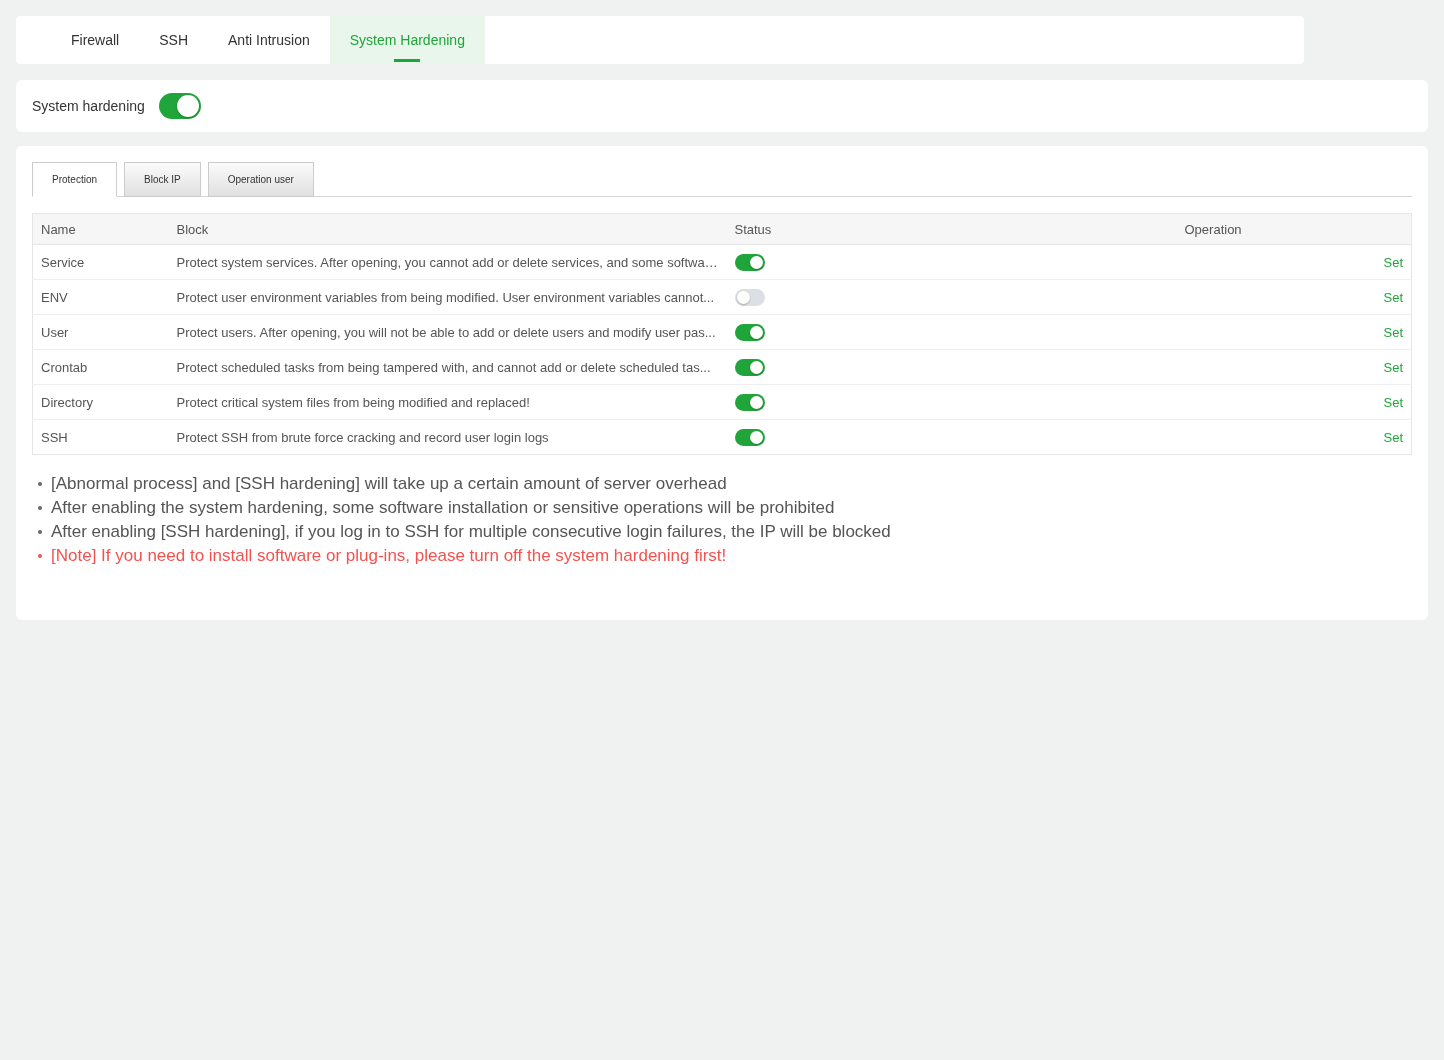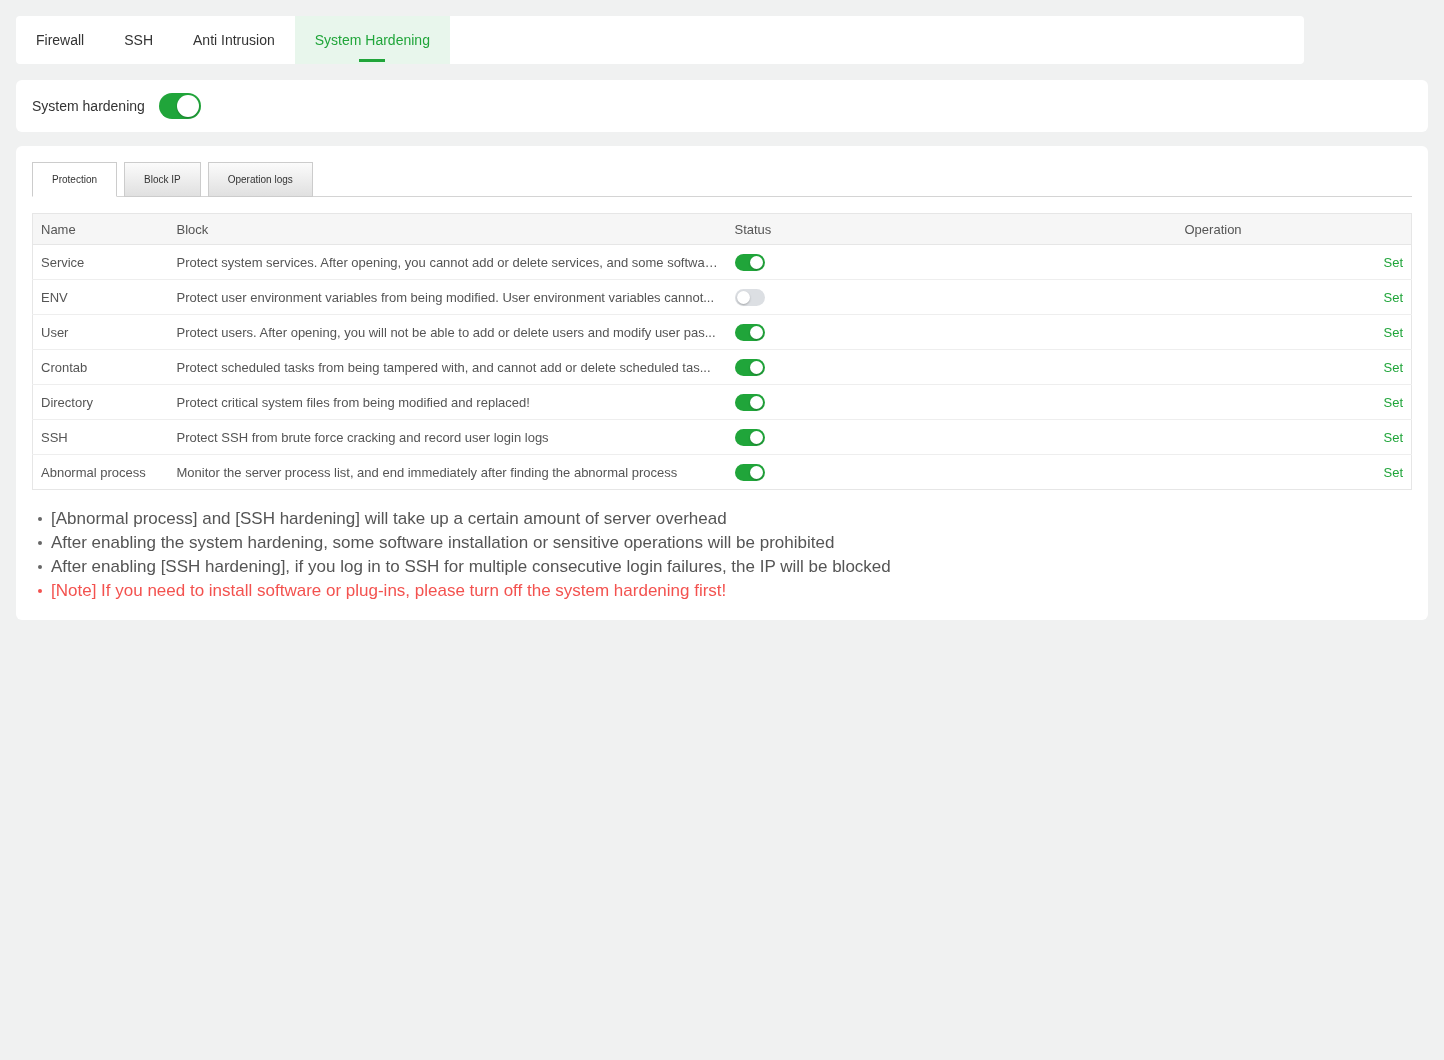--- a/index.html
+++ b/index.html
@@ -16,21 +16,21 @@
     font-family: "Liberation Sans", sans-serif;
     position: relative;
     overflow: hidden;
   }
 
   
   .topbar {
     position: absolute; left: 16px; top: 16px;
     width: 1288px; height: 48px;
     background: #fff; border-radius: 4px;
-    display: flex; overflow: hidden;
+    display: flex; overflow: hidden; padding-left: 35px;
   }
   .top-tab {
     padding: 0 20px; height: 48px; line-height: 48px;
     font-size: 14px; color: #333; cursor: pointer; position: relative;
     white-space: nowrap;
   }
   .top-tab.active { background: var(--light-green); color: var(--green); }
   .top-tab.active::after {
     content: ""; position: absolute; bottom: 2px; left: 50%;
     margin-left: -13px; width: 26px; height: 3px; background: var(--green);
@@ -120,21 +120,21 @@
   <span class="label">System hardening</span>
   <span class="switch lg on" id="master-switch">
     <span class="knob"></span>
   </span>
 </div>
 
 <div class="main-card">
   <div class="subtabs">
       <div class="sub-tab active">Protection</div>
       <div class="sub-tab">Block IP</div>
-      <div class="sub-tab">Operation logs</div>
+      <div class="sub-tab">Operation user</div>
     </div>
 
   <table class="protect">
     <colgroup>
       <col style="width:136px">
         <col style="width:558px">
         <col style="width:450px">
         <col>
     </colgroup>
     <thead>
@@ -175,26 +175,20 @@
           <td>Protect critical system files from being modified and replaced!</td>
           <td><span class="switch sm on"><span class="knob"></span></span></td>
           <td class="op"><a>Set</a></td>
         </tr>
         <tr>
           <td>SSH</td>
           <td>Protect SSH from brute force cracking and record user login logs</td>
           <td><span class="switch sm on"><span class="knob"></span></span></td>
           <td class="op"><a>Set</a></td>
         </tr>
-        <tr>
-          <td>Abnormal process</td>
-          <td>Monitor the server process list, and end immediately after finding the abnormal process</td>
-          <td><span class="switch sm on"><span class="knob"></span></span></td>
-          <td class="op"><a>Set</a></td>
-        </tr>
       </tbody>
   </table>
 
   <div class="notes">
       <div class="note">
         <span class="dot"></span>
         <span>[Abnormal process] and [SSH hardening] will take up a certain amount of server overhead</span>
       </div>
       <div class="note">
         <span class="dot"></span>

